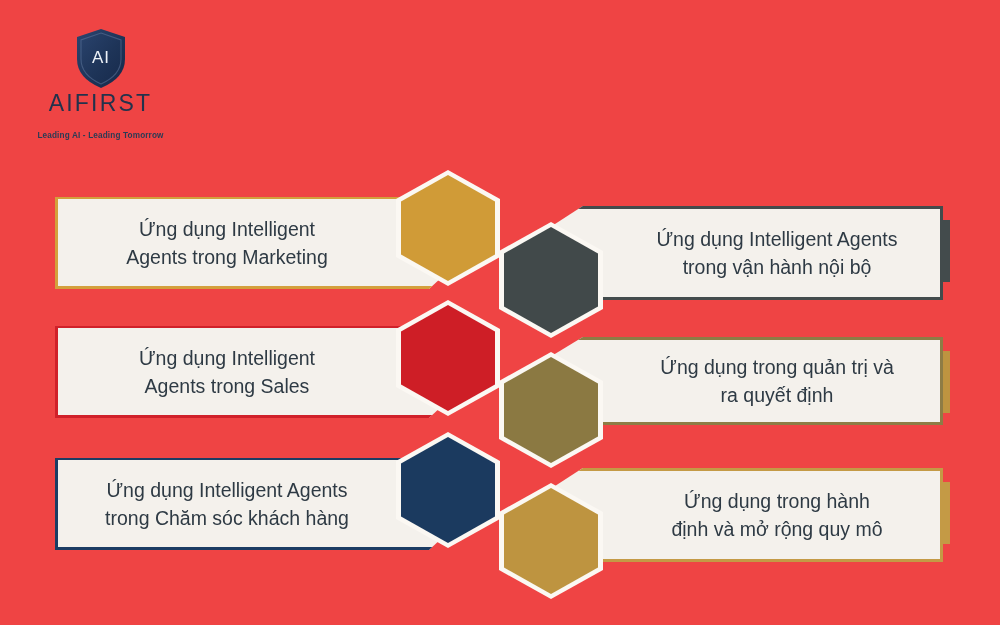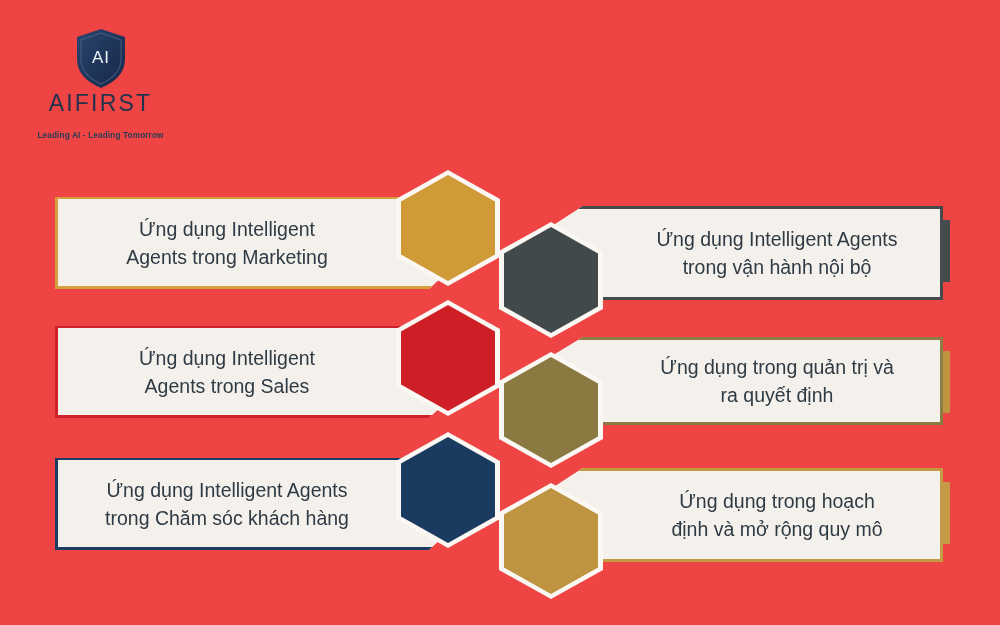--- a/index.html
+++ b/index.html
@@ -147,19 +147,19 @@
     <div class="accent" style="background:#BE9440;"></div>
     <div class="label">Ứng dụng trong quản trị và
 ra quyết định</div>
   </div>
   <div class="hex-halo" style="left:499px; top:352px; width:104px; height:116px;"></div>
   <div class="hex" style="left:504px; top:357px; width:94px; height:106px; background:#8B7942;"></div>
 
   <div class="card right-card" style="left:545px; top:468px; width:398px; height:94px;">
     <div class="frame" style="border-color:#C49A45;"></div>
     <div class="accent" style="background:#C49A45;"></div>
-    <div class="label">Ứng dụng trong hoạch
+    <div class="label">Ứng dụng trong hành
 định và mở rộng quy mô</div>
   </div>
   <div class="hex-halo" style="left:499px; top:483px; width:104px; height:116px;"></div>
   <div class="hex" style="left:504px; top:488px; width:94px; height:106px; background:#BE9440;"></div>
 
 </div>
 
 </body></html>

